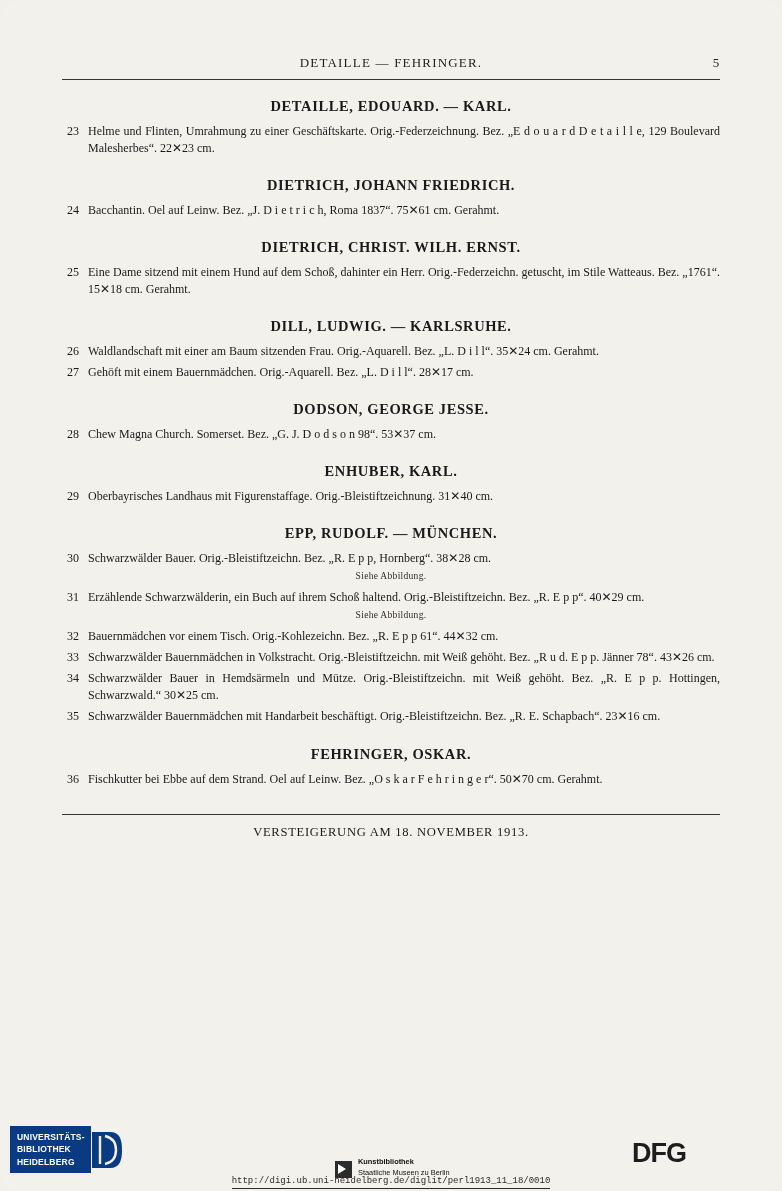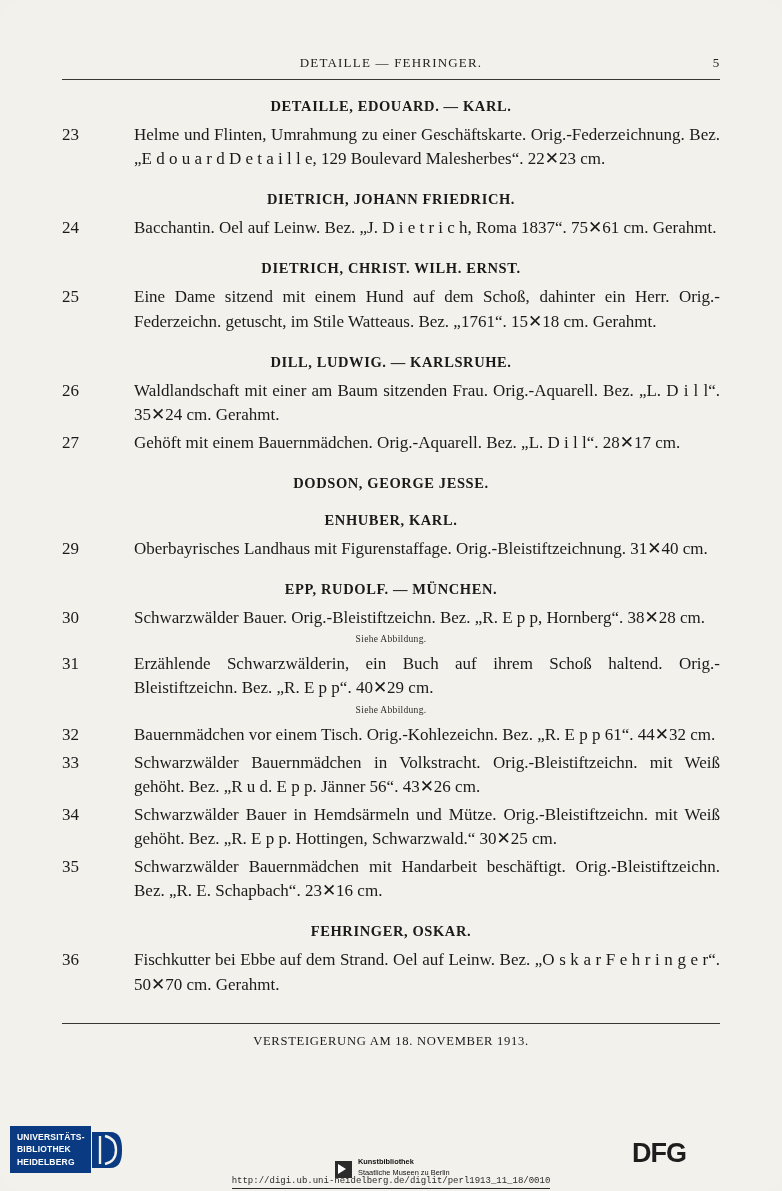--- a/index.html
+++ b/index.html
@@ -65,23 +65,22 @@
     letter-spacing: 0.6px;
     margin: 20px 0 8px 0;
   }
   h2.artist:first-of-type {
     margin-top: 4px;
   }
   .entry {
     display: flex;
     align-items: flex-start;
     margin-bottom: 4px;
-    font-size: 17px;
+    font-size: 12px;
     line-height: 1.42;
-    gap: 46px;
   }
   .entry .num {
     width: 26px;
     flex: 0 0 26px;
     text-align: right;
     padding-right: 9px;
     box-sizing: border-box;
   }
   .entry .txt {
     flex: 1 1 auto;
@@ -225,20 +224,24 @@
     <div class="entry">
       <span class="num">26</span>
       <span class="txt">Waldlandschaft mit einer am Baum sitzenden Frau. Orig.-Aquarell. Bez. „L. D i l l“. 35✕24 cm. Gerahmt.</span>
     </div>
     <div class="entry">
       <span class="num">27</span>
       <span class="txt">Gehöft mit einem Bauernmädchen. Orig.-Aquarell. Bez. „L. D i l l“. 28✕17 cm.</span>
     </div>
 
     <h2 class="artist">DODSON, GEORGE JESSE.</h2>
+    <div class="entry">
+      <span class="num">28</span>
+      <span class="txt">Chew Magna Church. Somerset. Bez. „G. J. D o d s o n 98“. 53✕37 cm.</span>
+    </div>
 
     <h2 class="artist">ENHUBER, KARL.</h2>
     <div class="entry">
       <span class="num">29</span>
       <span class="txt">Oberbayrisches Landhaus mit Figurenstaffage. Orig.-Bleistiftzeichnung. 31✕40 cm.</span>
     </div>
 
     <h2 class="artist">EPP, RUDOLF. — MÜNCHEN.</h2>
     <div class="entry">
       <span class="num">30</span>
@@ -251,21 +254,21 @@
       <span class="txt">Erzählende Schwarzwälderin, ein Buch auf ihrem Schoß haltend. Orig.-Bleistiftzeichn. Bez. „R. E p p“. 40✕29 cm.</span>
     </div>
     <div class="fig-note">Siehe Abbildung.</div>
 
     <div class="entry">
       <span class="num">32</span>
       <span class="txt">Bauernmädchen vor einem Tisch. Orig.-Kohlezeichn. Bez. „R. E p p 61“. 44✕32 cm.</span>
     </div>
     <div class="entry">
       <span class="num">33</span>
-      <span class="txt">Schwarzwälder Bauernmädchen in Volkstracht. Orig.-Bleistiftzeichn. mit Weiß gehöht. Bez. „R u d. E p p. Jänner 56“. 43✕26 cm.</span>
+      <span class="txt">Schwarzwälder Bauernmädchen in Volkstracht. Orig.-Bleistiftzeichn. mit Weiß gehöht. Bez. „R u d. E p p. Jänner 78“. 43✕26 cm.</span>
     </div>
     <div class="entry">
       <span class="num">34</span>
       <span class="txt">Schwarzwälder Bauer in Hemdsärmeln und Mütze. Orig.-Bleistiftzeichn. mit Weiß gehöht. Bez. „R. E p p. Hottingen, Schwarzwald.“ 30✕25 cm.</span>
     </div>
     <div class="entry">
       <span class="num">35</span>
       <span class="txt">Schwarzwälder Bauernmädchen mit Handarbeit beschäftigt. Orig.-Bleistiftzeichn. Bez. „R. E. Schapbach“. 23✕16 cm.</span>
     </div>
 

